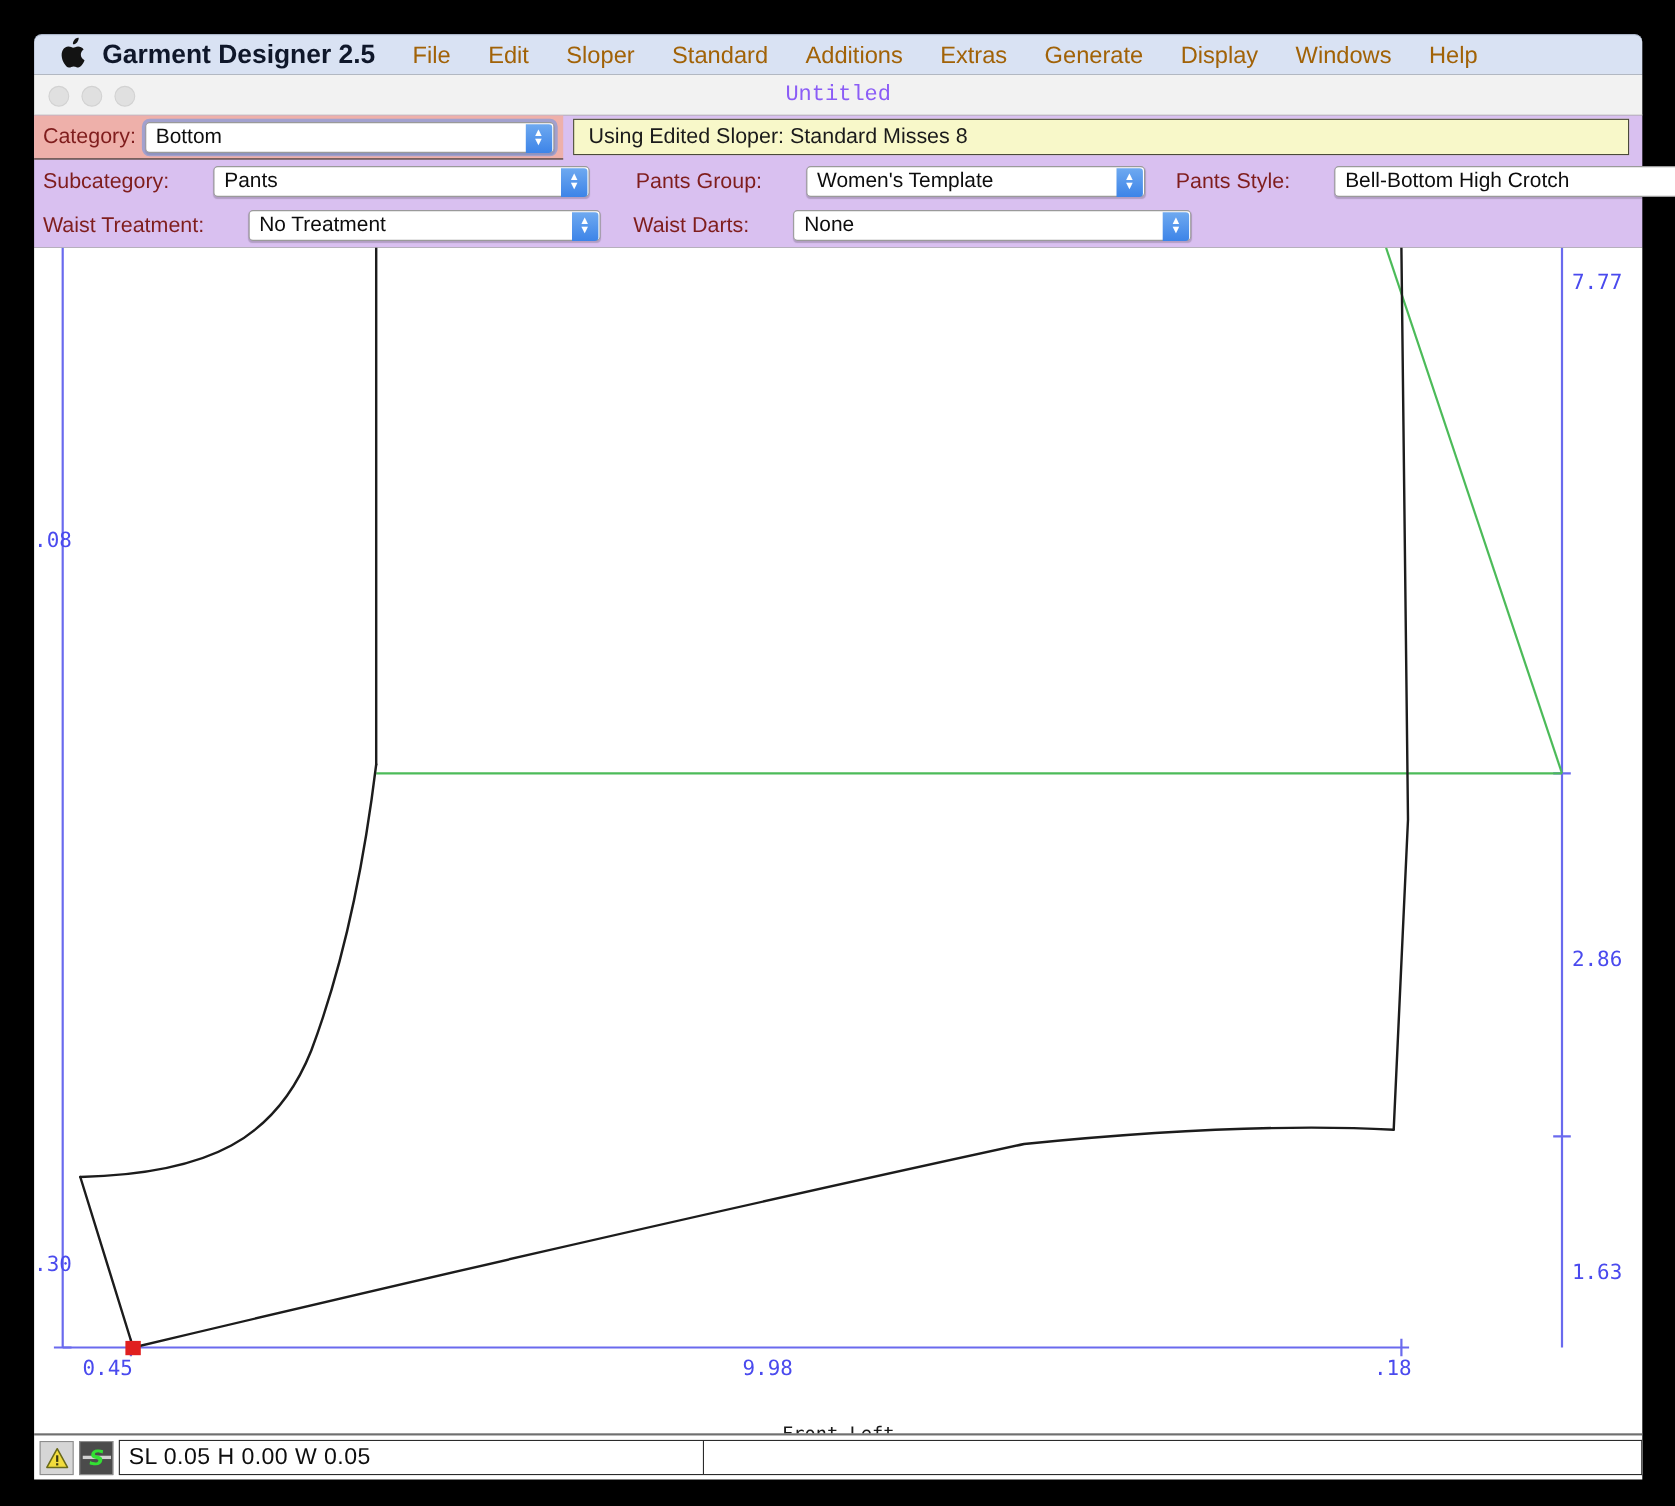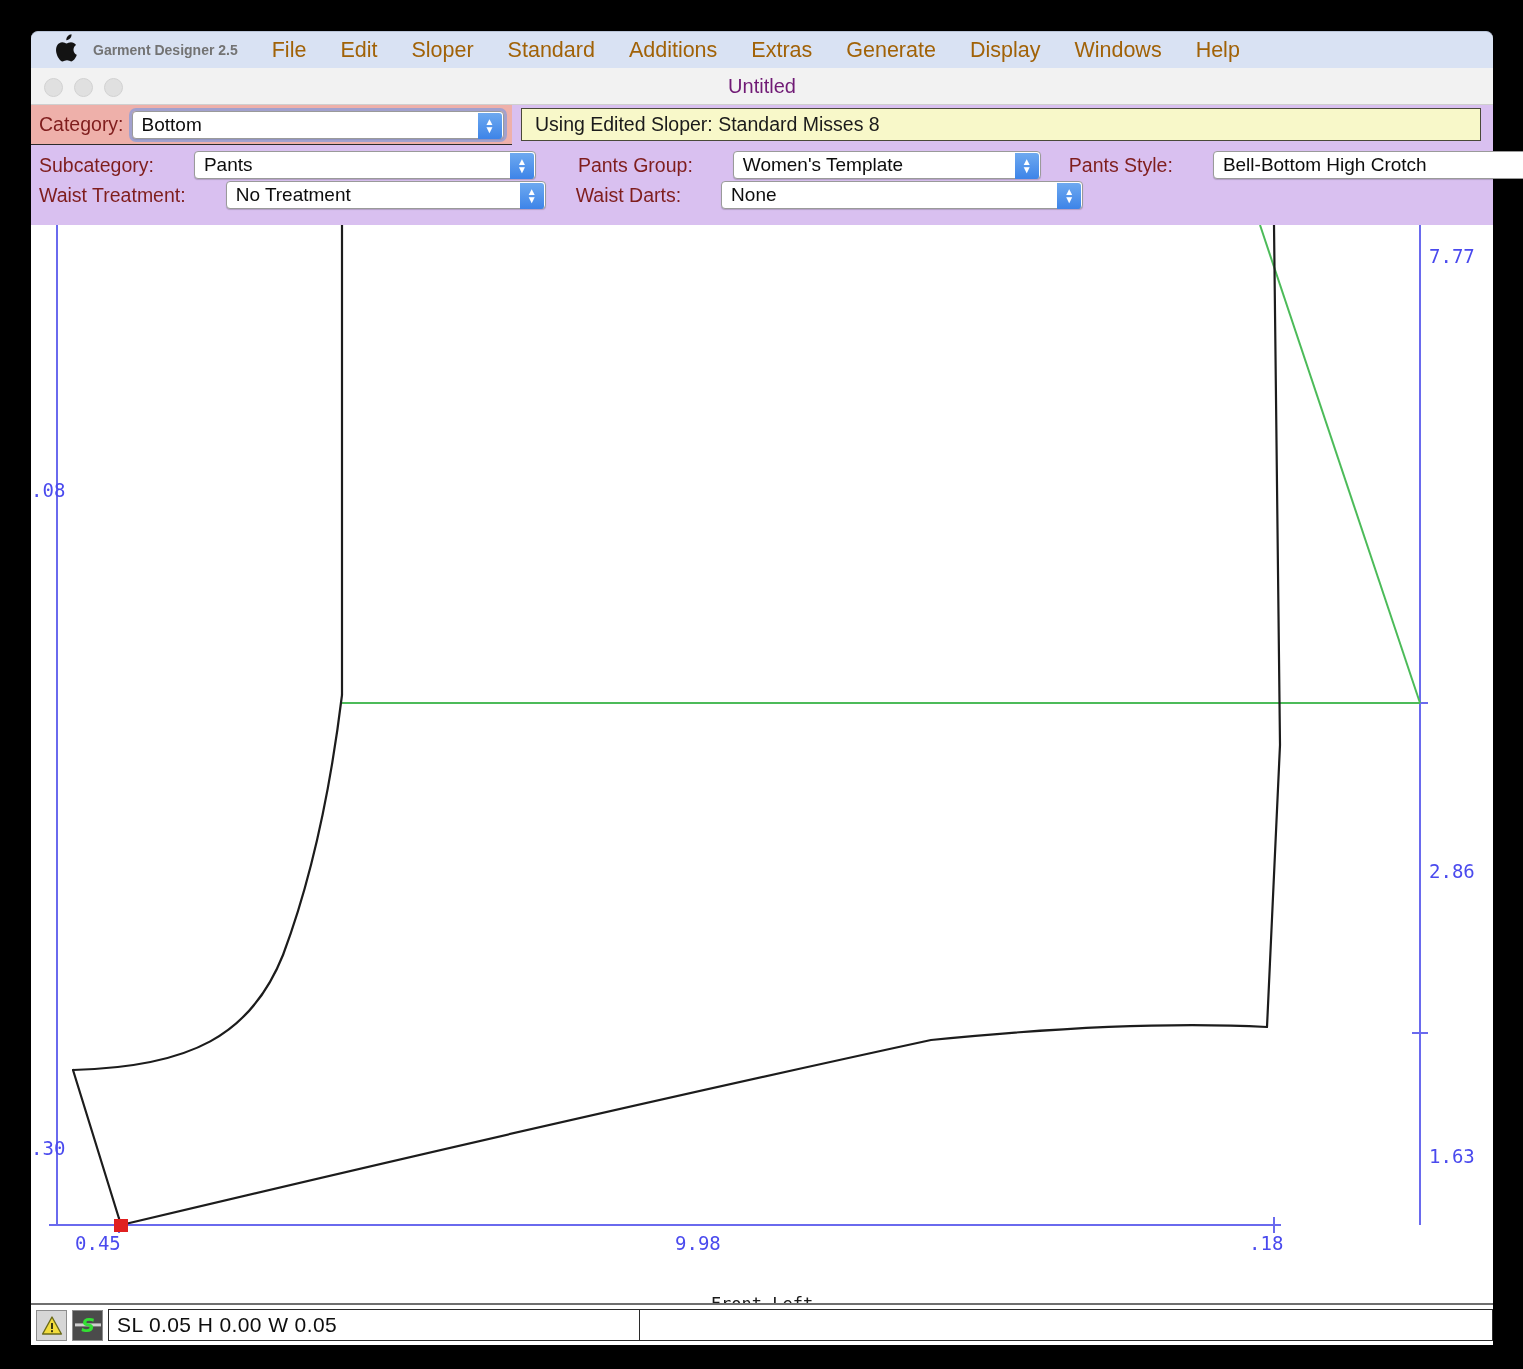--- a/index.html
+++ b/index.html
@@ -32,23 +32,23 @@
   }
   .apple-logo {
     width: 34px;
     margin-left: 18px;
     text-align: center;
     font-size: 27px;
     line-height: 1;
     color: #131313;
   }
   .menu-title {
-    font-size: 14px;
+    font-size: 24px;
     font-weight: bold;
-    color: #737373;
+    color: #0f172a;
     margin-left: 10px;
     white-space: nowrap;
   }
   .menu-item {
     font-size: 21.5px;
     color: #a16207;
     margin-left: 34px;
     white-space: nowrap;
   }
 
@@ -71,21 +71,22 @@
     width: 17px; height: 17px;
     border-radius: 50%;
     background: #e0e0e0;
     border: 1px solid #d2d2d2;
   }
   .win-title {
     position: absolute;
     left: 0; right: 0; top: 7px;
     text-align: center;
     font-size: 20px;
-    color: #701a75;
+    color: #8b5cf6;
+    font-family: Liberation Mono, monospace;
   }
 
   
   .toolbar {
     position: absolute;
     left: 31px; top: 105px;
     width: 1462px; height: 120px;
     box-sizing: border-box;
     background: #d9c0f0;
   }
@@ -122,21 +123,21 @@
   }
 
   .row2, .row3 {
     position: absolute;
     left: 0;
     width: 1462px; height: 40px;
     display: flex;
     align-items: center;
   }
   .row2 { top: 40px; }
-  .row3 { top: 70px; text-align: center; }
+  .row3 { top: 80px; text-align: center; }
 
   .fld {
     display: flex;
     align-items: center;
     gap: 32px;
   }
   .lbl {
     font-size: 19.5px;
     color: #7f1d1d;
     white-space: nowrap;

